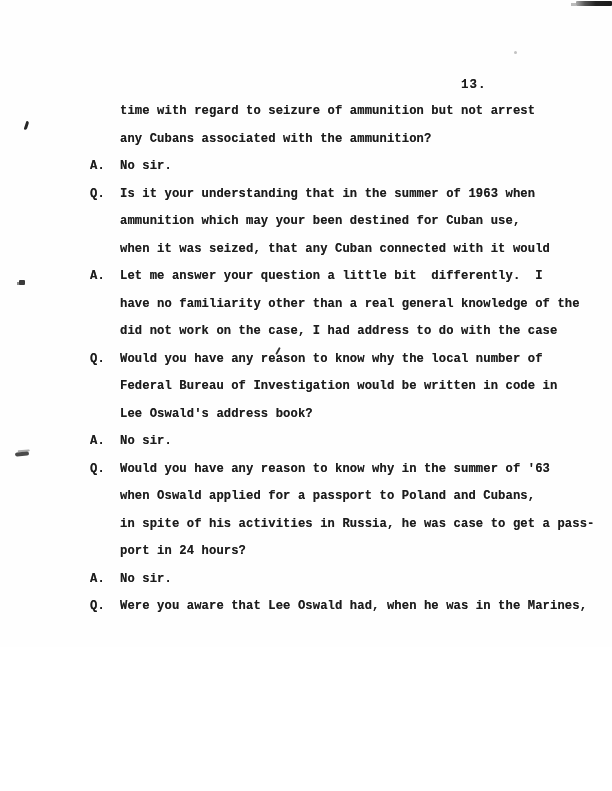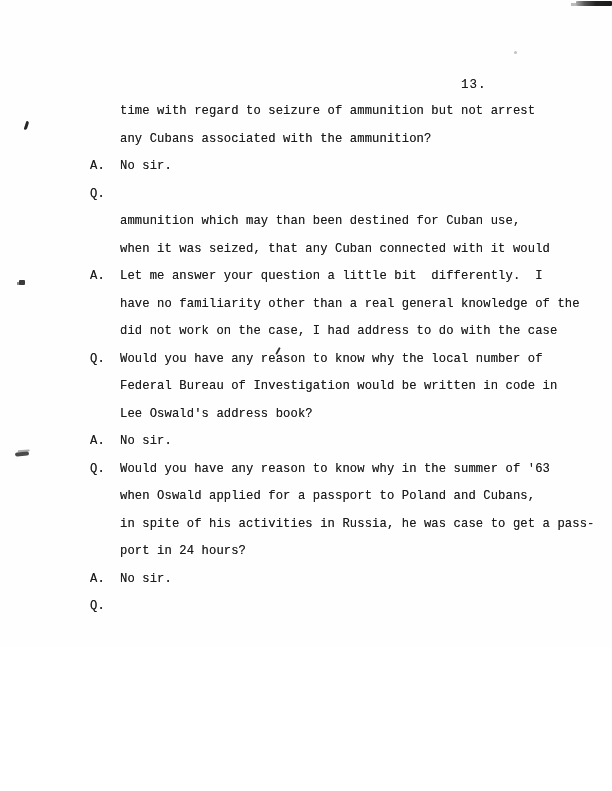--- a/index.html
+++ b/index.html
@@ -12,20 +12,21 @@
     background: #ffffff;
   }
   .page {
     position: relative;
     width: 612px;
     height: 647px;
     background: var(--paper);
     overflow: hidden;
     font-family: "Liberation Mono", "DejaVu Sans Mono", monospace;
     color: var(--ink);
+    font-weight: bold;
   }
   .page-number {
     position: absolute;
     left: 461px;
     top: 78px;
     font-size: 12.5px;
     letter-spacing: 1px;
     text-shadow: 0 0 0.6px rgba(0,0,0,0.55);
   }
   .transcript {
@@ -118,31 +119,31 @@
   <div class="artifact smudge-left-lower"></div>
   <div class="artifact tick-above-slidell"></div>
   <div class="artifact faint-dot-upper-right"></div>
 
   <div class="page-number">13.</div>
 
   <div class="transcript" id="transcript">
       <div class="line"><span class="line-text">time with regard to seizure of ammunition but not arrest</span></div>
       <div class="line"><span class="line-text">any Cubans associated with the ammunition?</span></div>
       <div class="line"><span class="speaker-label">A.</span><span class="line-text">No sir.</span></div>
-      <div class="line"><span class="speaker-label">Q.</span></div>
-      <div class="line"><span class="line-text">ammunition which may than been destined for Cuban use,</span></div>
+      <div class="line"><span class="speaker-label">Q.</span><span class="line-text">Is it your understanding that in the summer of 1963 when</span></div>
+      <div class="line"><span class="line-text">ammunition which may your been destined for Cuban use,</span></div>
       <div class="line"><span class="line-text">when it was seized, that any Cuban connected with it would</span></div>
       <div class="line"><span class="speaker-label">A.</span><span class="line-text">Let me answer your question a little bit  differently.  I</span></div>
       <div class="line"><span class="line-text">have no familiarity other than a real general knowledge of the</span></div>
       <div class="line"><span class="line-text">did not work on the case, I had address to do with the case</span></div>
       <div class="line"><span class="speaker-label">Q.</span><span class="line-text">Would you have any reason to know why the local number of</span></div>
       <div class="line"><span class="line-text">Federal Bureau of Investigation would be written in code in</span></div>
       <div class="line"><span class="line-text">Lee Oswald's address book?</span></div>
       <div class="line"><span class="speaker-label">A.</span><span class="line-text">No sir.</span></div>
       <div class="line"><span class="speaker-label">Q.</span><span class="line-text">Would you have any reason to know why in the summer of '63</span></div>
       <div class="line"><span class="line-text">when Oswald applied for a passport to Poland and Cubans,</span></div>
       <div class="line"><span class="line-text">in spite of his activities in Russia, he was case to get a pass-</span></div>
       <div class="line"><span class="line-text">port in 24 hours?</span></div>
       <div class="line"><span class="speaker-label">A.</span><span class="line-text">No sir.</span></div>
-      <div class="line"><span class="speaker-label">Q.</span></div>
+      <div class="line"><span class="speaker-label">Q.</span><span class="line-text">Were you aware that Lee Oswald had, when he was in the Marines,</span></div>
     </div>
 
 </div>
 
 </body></html>

